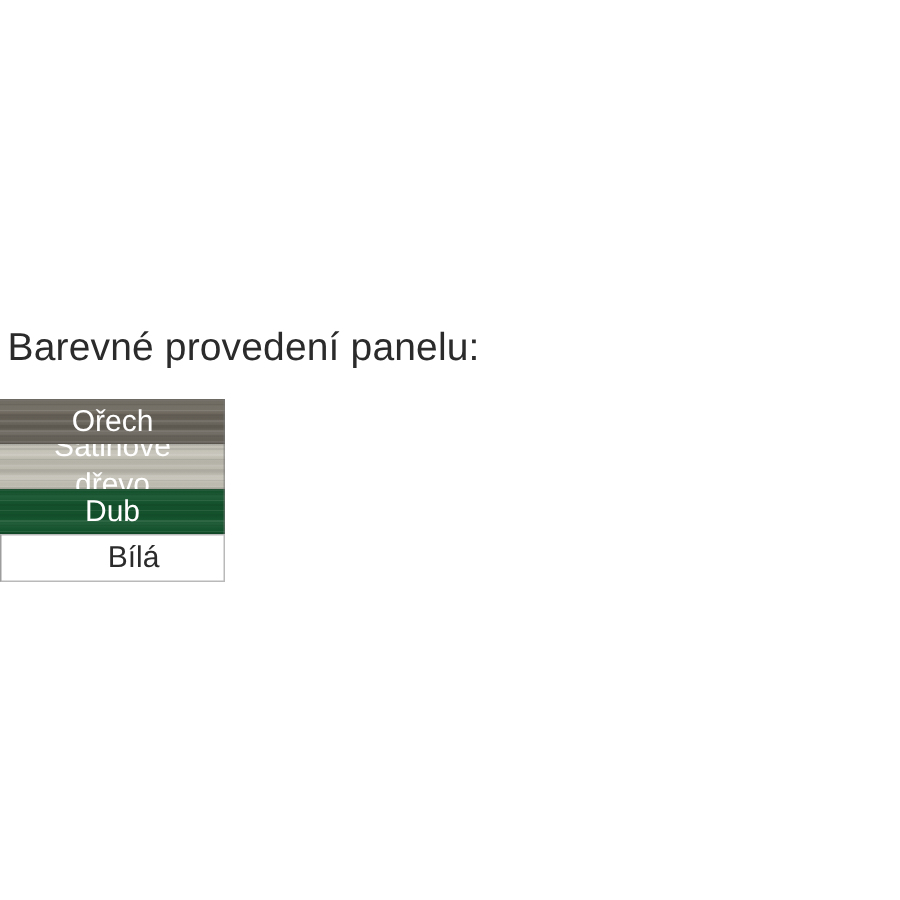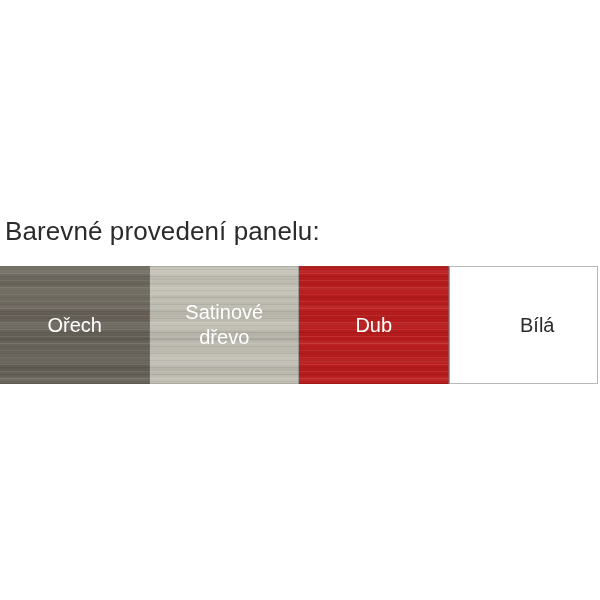--- a/index.html
+++ b/index.html
@@ -36,21 +36,21 @@
   }
 
   
   .swatch-strip {
     position: absolute;
     left: 0px;
     top: 266px;
     width: 598px;
     height: 122px;
     display: flex;
-    flex-direction: row;
+    flex-direction: column;
     align-items: stretch;
   }
 
   .swatch {
     position: relative;
     width: 150px;
     height: 118px;
     box-sizing: border-box;
     display: flex;
     align-items: center;
@@ -140,21 +140,21 @@
         rgba(255,255,255,0.08) 0%,
         rgba(0,0,0,0.035) 30%,
         rgba(255,255,255,0.05) 62%,
         rgba(0,0,0,0.04) 88%,
         rgba(255,255,255,0.02) 100%);
   }
   .sw-satin .swatch-label { color: #ffffff; }
 
   
   .sw-dub {
-    background-color: #b91c1c;
+    background-color: #14532d;
     background-image:
       linear-gradient(to bottom,
         #dcc characters 0%,
         #d5b682 0%,
         #cdab73 13%,
         #d8ba86 25%,
         #c9a66d 37%,
         #d6b881 50%,
         #cbab74 63%,
         #dabe8a 76%,

